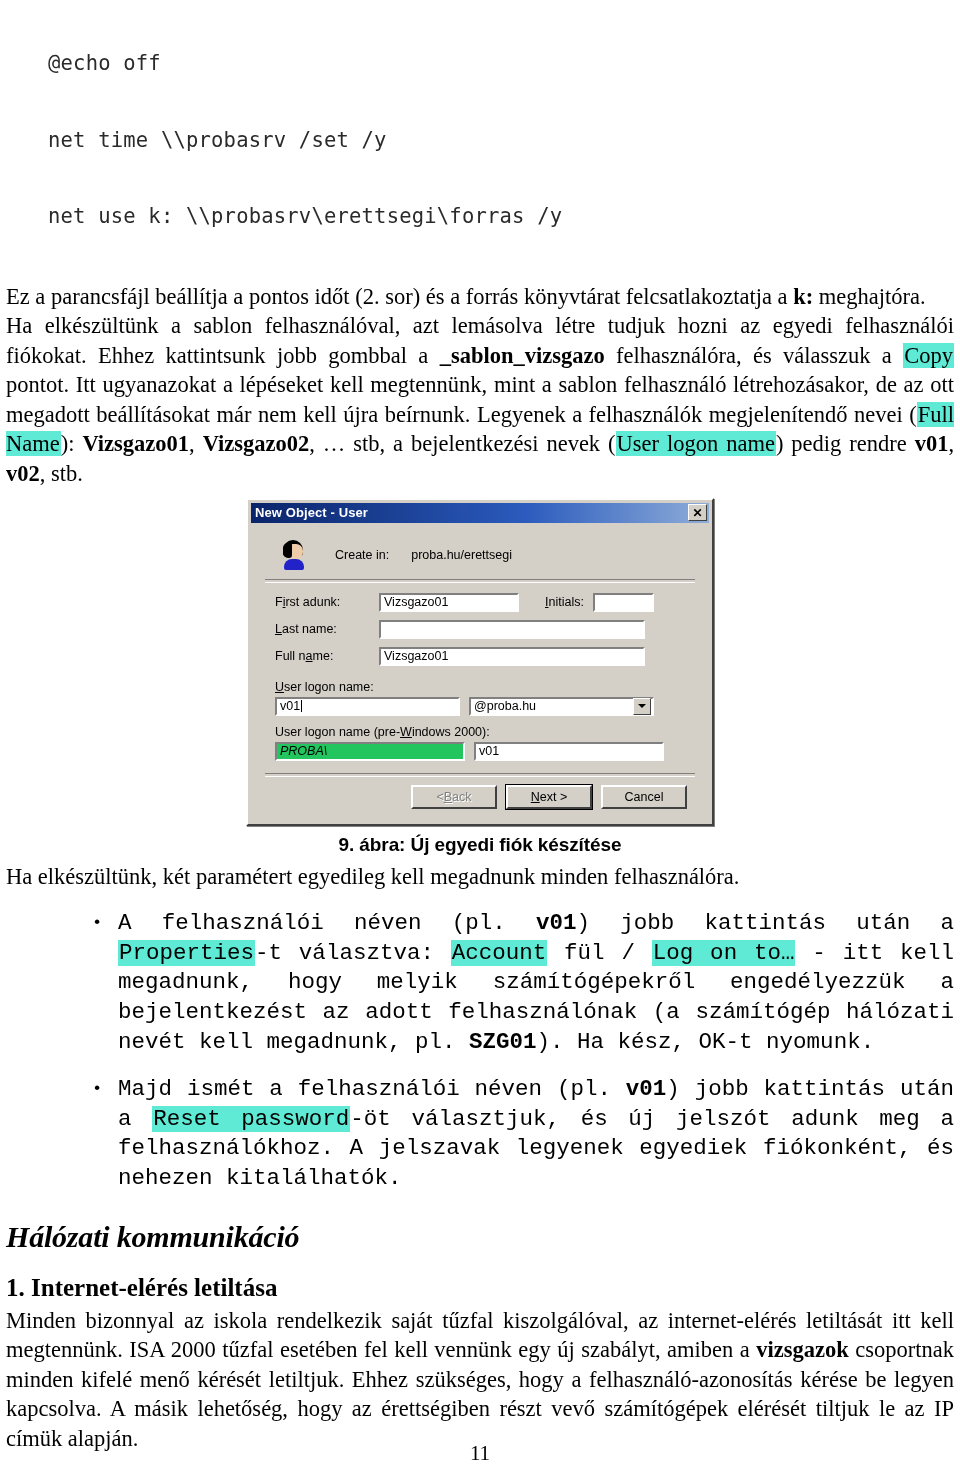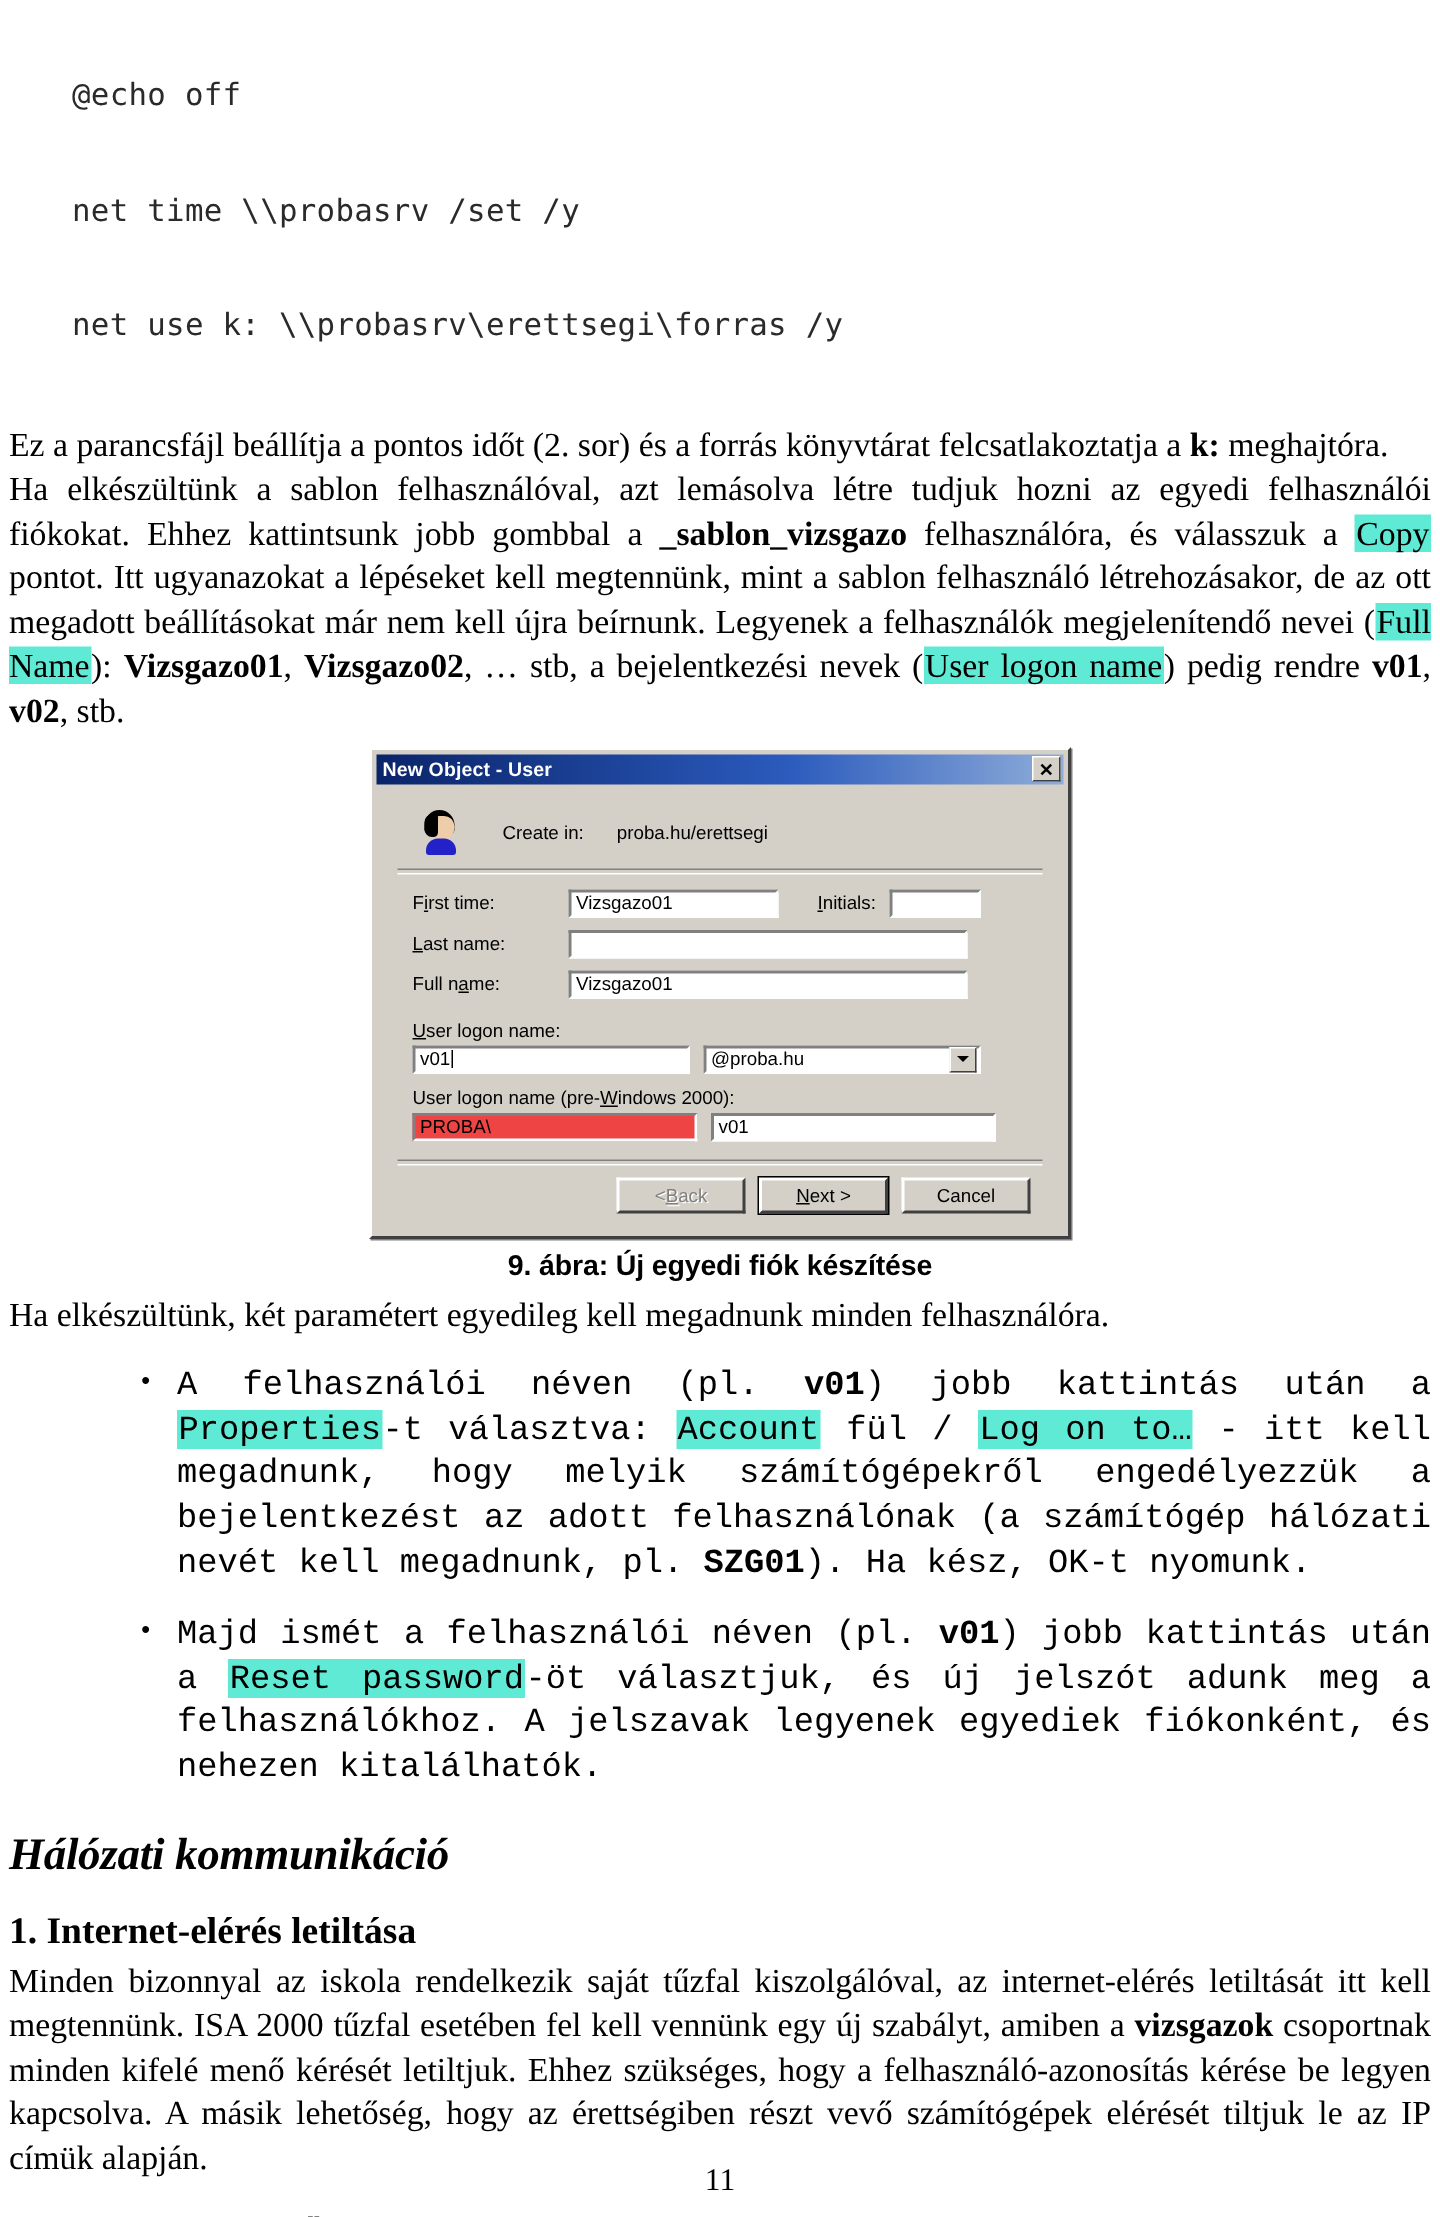--- a/index.html
+++ b/index.html
@@ -198,21 +198,21 @@
     font-size: 12.5px;
     font-family: "Liberation Sans", sans-serif;
     display: flex;
     align-items: center;
     padding: 0 3px;
     box-sizing: border-box;
     color: #000;
     overflow: hidden;
     white-space: nowrap;
   }
-  .tbox.disabled { background: #ef4444; color: #000; }
+  .tbox.disabled { background: #22c55e; color: #000; font-style: italic; }
   .w-first { width: 140px; }
   .w-initials { width: 61px; }
   .w-wide { width: 266px; }
   .w-logon { width: 185px; }
   .w-domain { width: 185px; }
   .w-pre1 { width: 190px; }
   .w-pre2 { width: 190px; }
   .initials-label {
     font-size: 12.5px;
     margin-left: 26px;
@@ -384,21 +384,21 @@
             <span class="hairfront"></span>
             <span class="body"></span>
           </span>
           <span class="createin-label">Create in:</span>
           <span class="createin-value">proba.hu/erettsegi</span>
         </div>
 
         <div class="sep"></div>
 
         <div class="frow">
-          <span class="flabel"><span>F</span><u>i</u><span>rst time:</span></span>
+          <span class="flabel"><span>F</span><u>i</u><span>rst adunk:</span></span>
           <span class="tbox w-first">Vizsgazo01</span>
           <span class="initials-label"><u>I</u><span>nitials:</span></span>
           <span class="tbox w-initials"></span>
         </div>
 
         <div class="frow">
           <span class="flabel"><u>L</u><span>ast name:</span></span>
           <span class="tbox w-wide"></span>
         </div>
 

